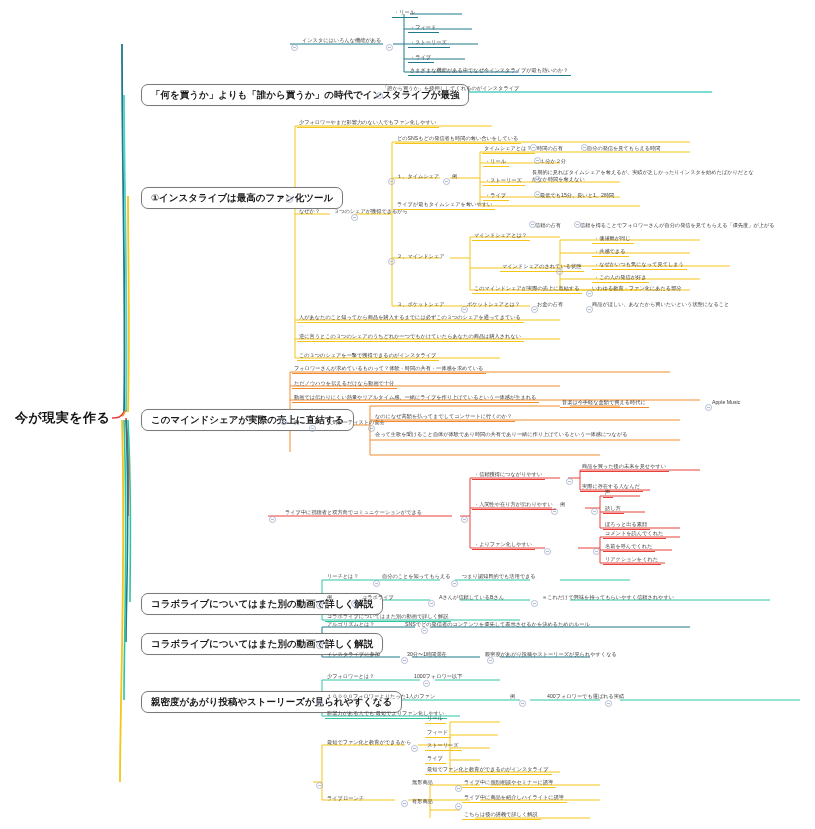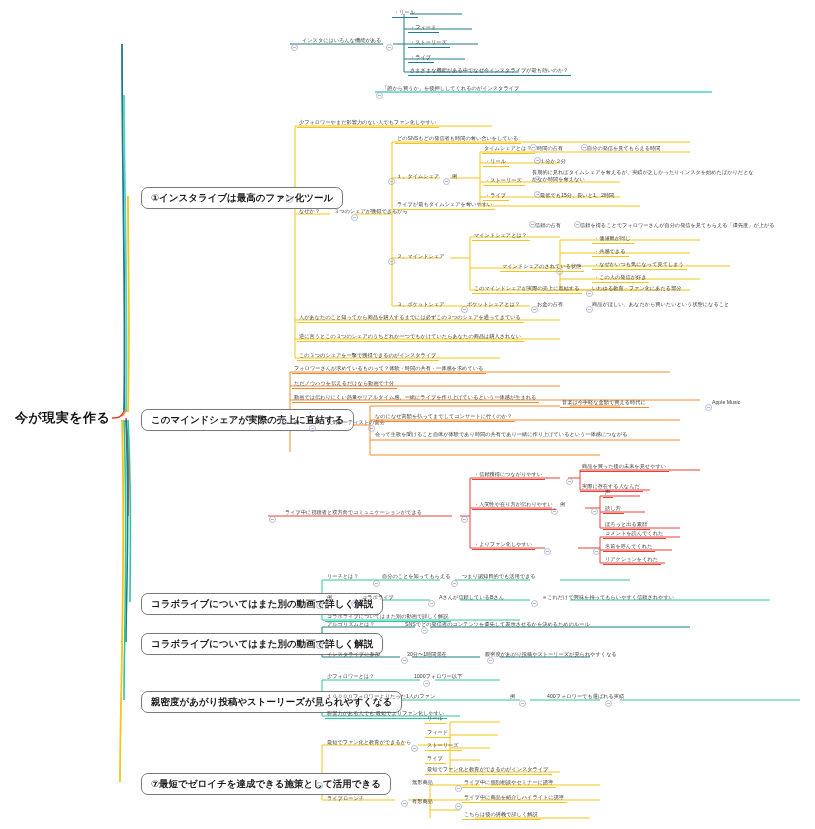--- a/index.html
+++ b/index.html
@@ -106,20 +106,21 @@
 
   <div class="node root" style="left:15px;top:410px;">今が現実を作る</div>
 
   <div class="node tiny" style="left:300px;top:36px;">インスタにはいろんな機能がある</div>
   <div class="node leaf u" style="--c:#1f7a8c;left:392px;top:8px;">・リール</div>
   <div class="node leaf u" style="--c:#1f7a8c;left:408px;top:23px;">・フィード</div>
   <div class="node leaf u" style="--c:#1f7a8c;left:408px;top:38px;">・ストーリーズ</div>
   <div class="node leaf u" style="--c:#1f7a8c;left:408px;top:53px;">・ライブ</div>
   <div class="node leaf u" style="--c:#1f7a8c;left:408px;top:66px;">さまざまな機能がある中でなぜ今インスタライブが最も熱いのか？</div>
 
+  <div class="node topic" style="left:141px;top:84px;">「何を買うか」よりも「誰から買うか」の時代でインスタライブが最強</div>
   <div class="node tiny" style="left:380px;top:84px;">「誰から買うか」を後押ししてくれるのがインスタライブ</div>
 
   <div class="node topic" style="left:141px;top:187px;">①インスタライブは最高のファン化ツール</div>
   <div class="node leaf u" style="--c:#f5c518;left:297px;top:118px;">少フォロワーやまだ影響力のない人でもファン化しやすい</div>
   <div class="node tiny" style="left:297px;top:207px;">なぜか？</div>
   <div class="node tiny" style="left:332px;top:207px;">３つのシェアが獲得できるから</div>
 
   <div class="node leaf u" style="--c:#f5c518;left:395px;top:134px;">どのSNSもどの発信者も時間の奪い合いをしている</div>
   <div class="node tiny" style="left:395px;top:172px;">１、タイムシェア</div>
   <div class="node leaf u" style="--c:#f5c518;left:482px;top:144px;">タイムシェアとは？</div>
@@ -198,21 +199,20 @@
   <div class="node tiny" style="left:483px;top:650px;">親密度があがり投稿やストーリーズが見られやすくなる</div>
 
   <div class="node topic" style="left:141px;top:691px;">親密度があがり投稿やストーリーズが見られやすくなる</div>
   <div class="node tiny" style="left:325px;top:672px;">少フォロワーとは？</div>
   <div class="node tiny" style="left:412px;top:672px;">1000フォロワー以下</div>
   <div class="node tiny" style="left:325px;top:692px;">１００００フォロワーよりたった1人のファン</div>
   <div class="node tiny" style="left:508px;top:692px;">例</div>
   <div class="node tiny" style="left:545px;top:692px;">400フォロワーでも選ばれる実績</div>
   <div class="node leaf u" style="--c:#2ec4a0;left:325px;top:709px;">影響力がある人でも 最短でよりファン化しやすい</div>
 
-  <div class="node topic" style="left:141px;top:773px;">⑦最短でゼロイチを達成できる施策として活用できる</div>
   <div class="node tiny" style="left:325px;top:738px;">最短でファン化と教育ができるから</div>
   <div class="node leaf u" style="--c:#f5c518;left:425px;top:714px;">リール</div>
   <div class="node leaf u" style="--c:#f5c518;left:425px;top:728px;">フィード</div>
   <div class="node leaf u" style="--c:#f5c518;left:425px;top:741px;">ストーリーズ</div>
   <div class="node leaf u" style="--c:#f5c518;left:425px;top:754px;">ライブ</div>
   <div class="node leaf u" style="--c:#f5c518;left:425px;top:765px;">最短でファン化と教育ができるのがインスタライブ</div>
   <div class="node tiny" style="left:325px;top:794px;">ライブローンチ</div>
   <div class="node tiny" style="left:410px;top:778px;">無形商品</div>
   <div class="node leaf u" style="--c:#f5c518;left:462px;top:778px;">ライブ中に個別相談やセミナーに誘導</div>
   <div class="node tiny" style="left:410px;top:797px;">有形商品</div>

